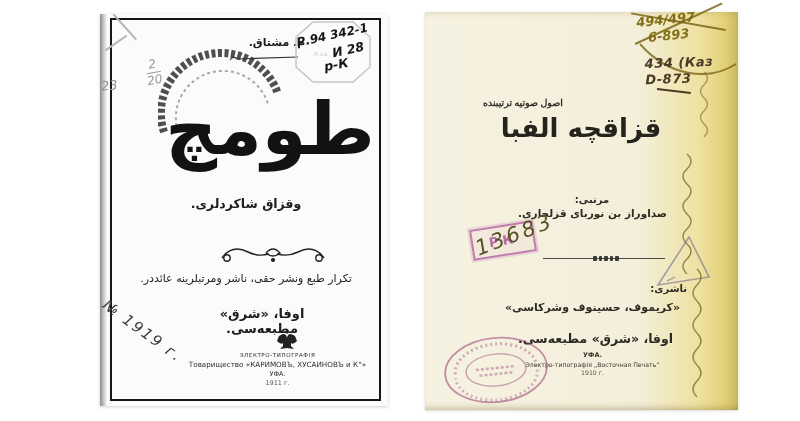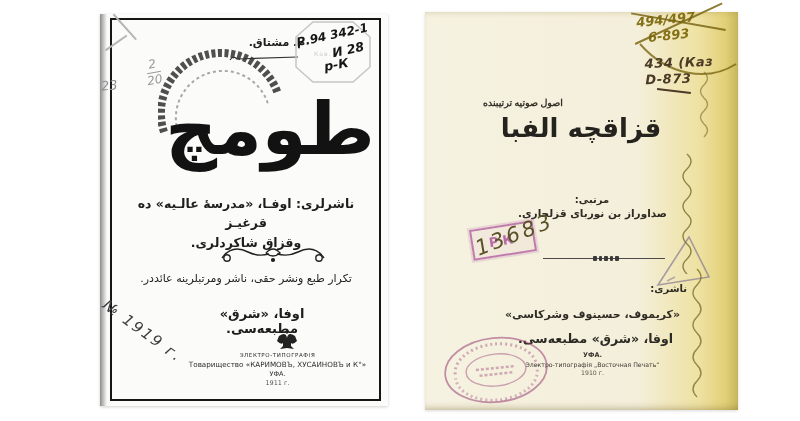--- a/index.html
+++ b/index.html
@@ -86,21 +86,21 @@
   .rp-accession{position:absolute;left:47px;top:226px;font-size:21px;font-style:italic;
                 color:#585126;letter-spacing:3px;transform:rotate(-21deg);transform-origin:left top;}
 
   .rp-divider{position:absolute;left:118px;top:240px;width:122px;height:12px;}
   .rp-divider-line{position:absolute;left:0;right:0;top:6px;height:1px;background:#4a4a4a;}
   .rp-divider-orn{position:absolute;left:50px;top:4px;display:flex;gap:2px;}
   .rp-divider-orn i{width:3.5px;height:5px;background:#3a3a3a;border-radius:1px;display:block;}
 
   .rp-publisher-label{position:absolute;left:72px;top:271px;width:190px;text-align:right;
                       font-size:10px;font-weight:bold;color:#2e2b24;}
-  .rp-publisher-name{position:absolute;left:55px;top:296px;width:225px;text-align:center;
+  .rp-publisher-name{position:absolute;left:55px;top:289px;width:225px;text-align:center;
                      font-size:11px;font-weight:bold;color:#2e2b24;}
   .rp-press{position:absolute;left:88px;top:319px;width:165px;text-align:center;
             font-size:12.5px;font-weight:bold;color:#2c2a24;}
   .rp-imprint{position:absolute;left:60px;top:339px;width:215px;text-align:center;color:#3a372f;}
   .rp-imp1{font-size:6.5px;font-weight:bold;}
   .rp-imp2{font-size:6.2px;margin-top:1.5px;}
   .rp-imp3{font-size:6.2px;margin-top:1.5px;color:#56524a;}
 
   .rp-oval{position:absolute;left:16px;top:322px;transform:rotate(-6deg);}
   .rp-triangle{position:absolute;left:230px;top:221px;}
@@ -140,21 +140,20 @@
     </svg>
     <div class="lp-octagon-label">Кав.</div>
 
     <div class="lp-note1 hw">Р.94 342-1</div>
     <div class="lp-note2 hw">И 28</div>
     <div class="lp-note3 hw">р-К</div>
 
     <div class="lp-title">طومچ</div>
 
     <div class="lp-publishers ar">
-      <div>ناشرلرى: اوفـا، «مدرسۀ عالـيه» ده قرغيـز</div>
       <div>وقزاق شاكردلرى.</div>
     </div>
 
     <svg class="lp-flourish" width="110" height="28">
       <g stroke="#222" fill="none" stroke-width="1.4">
         <path d="M4,17 q10,-14 26,-6 q10,5 21,2"></path>
         <path d="M106,17 q-10,-14 -26,-6 q-10,5 -21,2"></path>
         <circle cx="9" cy="17" r="3.2"></circle>
         <circle cx="101" cy="17" r="3.2"></circle>
         <path d="M48,12 q7,-8 14,0 q-7,6 -14,0"></path>

